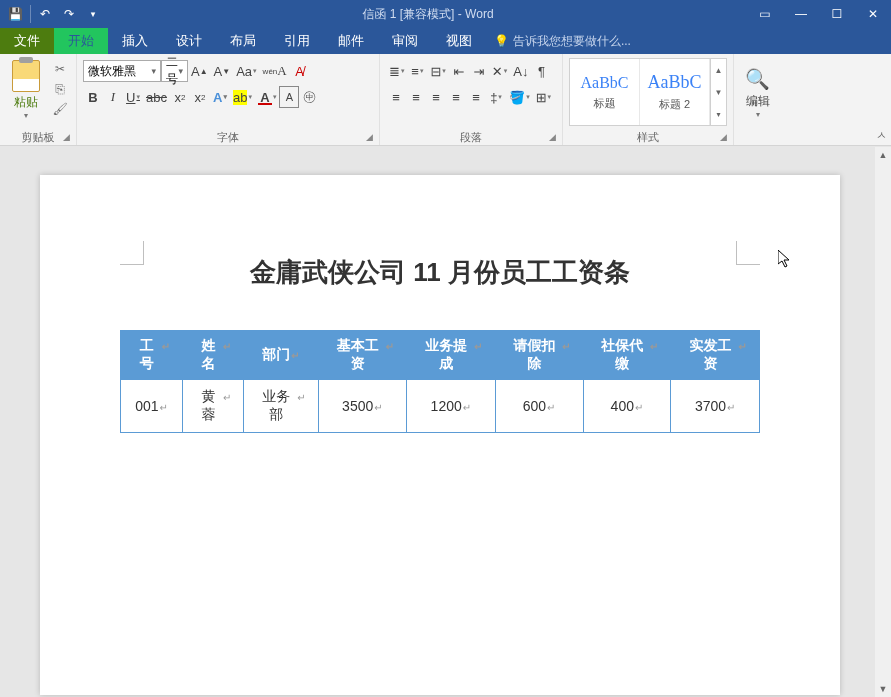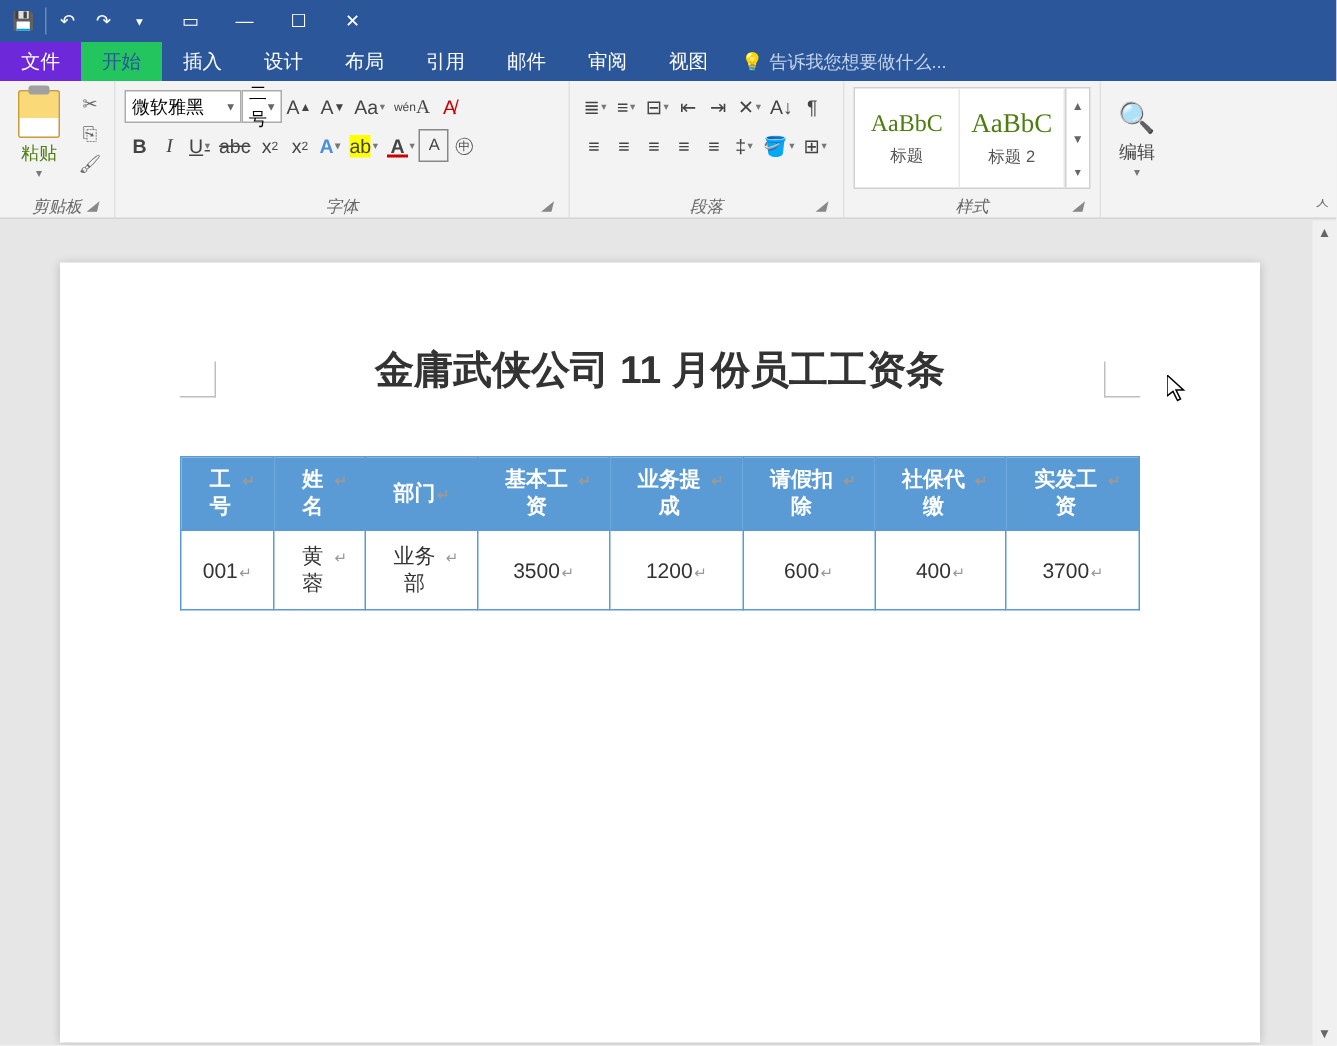--- a/index.html
+++ b/index.html
@@ -10,32 +10,32 @@
 .qat { display: flex; align-items: center; height: 100%; padding: 0 4px; }
 .qat-item { width: 24px; height: 24px; display: flex; align-items: center; justify-content: center; color: #fff; cursor: pointer; }
 .qat-sep { width: 1px; height: 18px; background: rgba(255,255,255,0.3); margin: 0 2px; }
 .title-center { flex: 1; text-align: center; color: #d0dcf0; }
 .winbtns { display: flex; }
 .winbtn { width: 36px; height: 28px; display: flex; align-items: center; justify-content: center; color: #fff; }
 
 
 .menubar { height: 26px; background: #2b579a; display: flex; align-items: stretch; color: #fff; font-size: 13px; }
 .menu-tab { padding: 0 14px; display: flex; align-items: center; cursor: pointer; }
-.menu-tab.file { background: #6d28d9; color: #fff; }
+.menu-tab.file { background: #4d7c0f; color: #fff; }
 .menu-tab.active { background: #22c55e; color: #2b579a; }
 .tell-me { display: flex; align-items: center; color: #c6d4ec; font-size: 12px; padding-left: 8px; gap: 4px; }
 .menubar-right { margin-left: auto; display: flex; align-items: stretch; }
 .login { padding: 0 12px; display: flex; align-items: center; font-size: 13px; }
 .share-btn { background: #1e3f73; padding: 0 10px; display: flex; align-items: center; gap: 4px; font-size: 13px; }
 
 
 .ribbon { height: 92px; background: #f3f3f3; border-bottom: 1px solid #d4d4d4; display: flex; }
 .ribbon-group { border-right: 1px solid #e1e1e1; display: flex; flex-direction: column; padding: 2px 6px 0 6px; }
 .group-body { flex: 1; display: flex; align-items: flex-start; }
-.group-label { height: 16px; text-align: left; font-size: 11px; color: #666; display: flex; align-items: center; justify-content: center; position: relative; font-style: italic; }
+.group-label { height: 16px; text-align: right; font-size: 11px; color: #666; display: flex; align-items: center; justify-content: center; position: relative; }
 .dialog-launcher { position: absolute; right: 0; bottom: 1px; width: 12px; height: 12px; font-size: 9px; color: #888; }
 
 
 .paste-big { width: 40px; display: flex; flex-direction: column; align-items: center; justify-content: center; cursor: pointer; padding-top: 4px; }
 .paste-icon { width: 28px; height: 32px; background: linear-gradient(#f9d978 60%, #fff 60%); border: 1px solid #c99b3a; border-radius: 2px; position: relative; }
 .paste-icon::before { content: ""; position: absolute; top: -4px; left: 6px; width: 14px; height: 6px; background: #a0a0a0; border-radius: 2px; }
 .paste-label { font-size: 12px; color: #4d7c0f; margin-top: 2px; }
 .clip-mini { display: flex; flex-direction: column; gap: 2px; margin-left: 4px; padding-top: 4px; }
 .mini-btn { width: 20px; height: 18px; display: flex; align-items: center; justify-content: center; font-size: 12px; color: #666; cursor: pointer; }
 
@@ -56,21 +56,21 @@
 .color-bar { width: 14px; height: 2px; display: block; margin-top: -2px; }
 
 
 .para-group .group-body { flex-direction: column; gap: 4px; padding-top: 4px; width: 170px; }
 
 
 .styles-group .group-body { padding-top: 2px; }
 .style-gallery { display: flex; border: 1px solid #d0d0d0; background: #fff; }
 .style-item { width: 70px; height: 66px; border-right: 1px solid #e8e8e8; display: flex; flex-direction: column; align-items: center; justify-content: center; cursor: pointer; }
 .style-item:last-child { border-right: none; }
-.style-preview { font-family: "Times New Roman", serif; color: #4d7c0f; }
+.style-preview { font-family: "Times New Roman", serif; color: #3b82f6; }
 .sp-normal { font-size: 16px; }
 .sp-h1 { font-size: 22px; font-weight: bold; }
 .sp-h2 { font-size: 18px; }
 .style-name { font-size: 11px; color: #555; margin-top: 4px; }
 .gallery-more { width: 16px; display: flex; flex-direction: column; border-left: 1px solid #d0d0d0; }
 .gm-btn { flex: 1; display: flex; align-items: center; justify-content: center; font-size: 8px; color: #666; }
 
 
 .edit-group .group-body { flex-direction: column; align-items: center; justify-content: center; }
 .find-big { width: 36px; display: flex; flex-direction: column; align-items: center; cursor: pointer; }
@@ -80,21 +80,21 @@
 
 .ribbon-collapse { position: absolute; right: 4px; top: 128px; font-size: 11px; color: #666; cursor: pointer; }
 
 
 .doc-area { position: absolute; top: 147px; left: 0; right: 16px; bottom: 0; background: #e6e6e6; overflow: hidden; }
 .page { position: absolute; top: 28px; left: 40px; width: 800px; height: 520px; background: #fff; box-shadow: 0 0 6px rgba(0,0,0,0.2); }
 .margin-marker { position: absolute; border: 1px solid #bfbfbf; }
 .mm-tl { top: 66px; left: 80px; width: 24px; height: 24px; border-top: none; border-left: none; }
 .mm-tr { top: 66px; right: 80px; width: 24px; height: 24px; border-top: none; border-right: none; }
 
-.doc-content { padding: 54px 80px 0 80px; }
+.doc-content { padding: 80px 80px 0 80px; }
 .doc-title { text-align: center; font-size: 26px; font-weight: bold; color: #333; margin-bottom: 40px; }
 
 .pay-table { border-collapse: collapse; margin: 0 auto; }
 .pay-table th, .pay-table td { border: 1px solid #5b9bd5; text-align: center; font-size: 14px; }
 .pay-table th { background: #5b9bd5; color: #fff; font-weight: bold; padding: 6px 12px; }
 .pay-table td { padding: 8px 12px; color: #333; background: #fff; }
 .cell-wrap { display: inline-flex; align-items: baseline; }
 .para-mark { font-size: 10px; color: #999; margin-left: 1px; }
 
 
@@ -109,20 +109,21 @@
 <body>
 
 <div class="titlebar">
   <div class="qat">
     <div class="qat-item">💾</div>
     <div class="qat-sep"></div>
     <div class="qat-item">↶</div>
     <div class="qat-item">↷</div>
     <div class="qat-item" style="font-size:9px;">▾</div>
   </div>
+  <div class="title-center">信函 1 [兼容模式] - Word</div>
   <div class="winbtns">
     <div class="winbtn">▭</div>
     <div class="winbtn">—</div>
     <div class="winbtn">☐</div>
     <div class="winbtn">✕</div>
   </div>
 </div>
 
 <div class="menubar">
   <div class="menu-tab file">文件</div>

